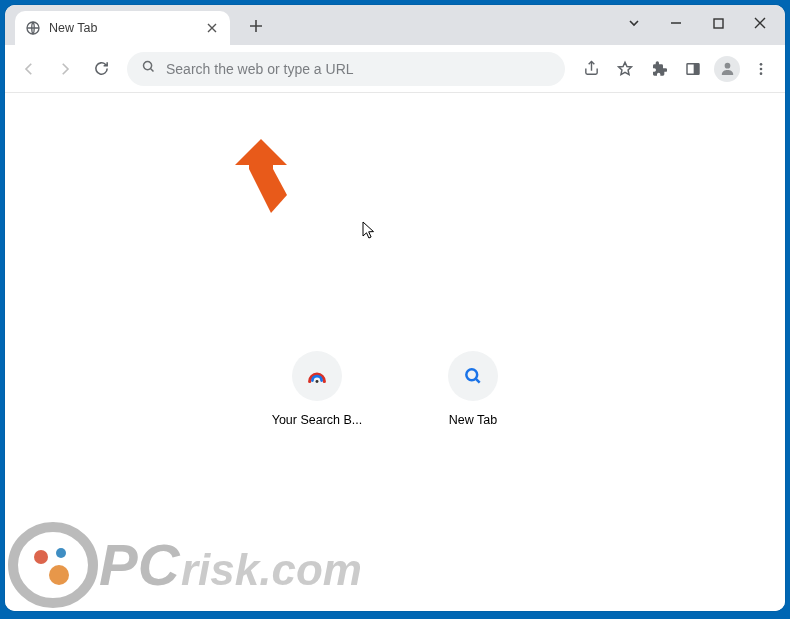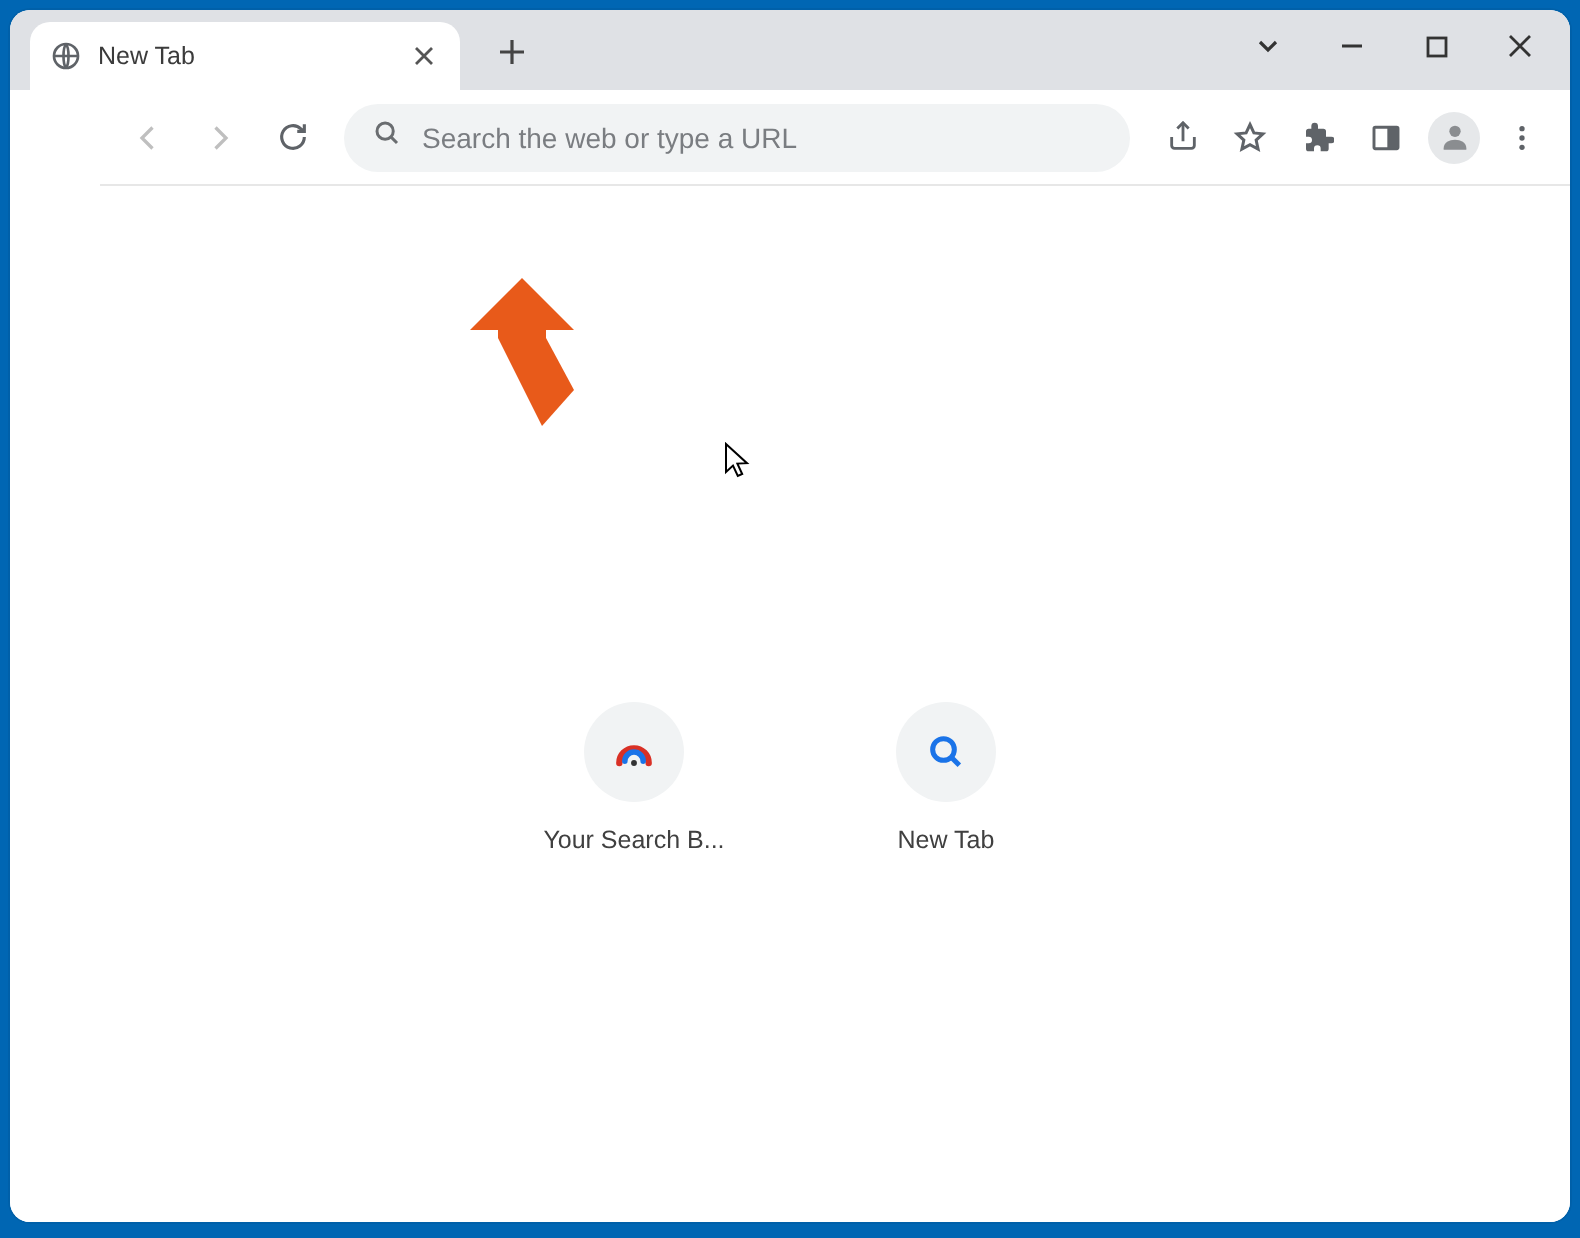--- a/index.html
+++ b/index.html
@@ -65,21 +65,20 @@
     color:#333; cursor:pointer; font-size:13px;
   }
   .wc-chevron svg, .win-btn svg { display:block; }
   .toolbar {
     height: 48px;
     background: #fff;
     border-bottom: 1px solid #e7e7e7;
     display:flex; align-items:center;
     padding: 0 8px;
     gap: 4px;
-    margin-left: 45px;
   }
   .nav-btn {
     width: 32px; height: 32px;
     display:flex; align-items:center; justify-content:center;
     border-radius:50%;
     color:#5f6368; cursor:pointer;
   }
   .nav-btn.disabled { color:#bfbfbf; cursor:default; }
   .omnibox {
     flex: 1;
@@ -124,21 +123,21 @@
     width: 96px;
     display:flex; flex-direction:column; align-items:center; gap:12px;
     cursor:pointer;
   }
   .shortcut .circle {
     width: 50px; height:50px; border-radius:50%;
     background:#f1f3f4;
     display:flex; align-items:center; justify-content:center;
   }
   .shortcut .slabel {
-    font-size: 12.5px; color:#404040; text-align:center;
+    font-size: 12.5px; color:#000000; text-align:center;
     white-space:nowrap; max-width: 96px; overflow:hidden; text-overflow:ellipsis;
   }
   .watermark {
     position:absolute; left: 2px; bottom: -2px;
     pointer-events:none;
   }
 </style>
 </head>
 <body>
 
@@ -288,16 +287,28 @@
         <div class="circle">
           <svg width="20" height="20" viewBox="0 0 24 24" fill="none" stroke="#1a73e8" stroke-width="3">
               <circle cx="10.5" cy="10.5" r="6.5"></circle>
               <path d="M20 20l-4.5-4.5"></path>
             </svg>
         </div>
         <div class="slabel">New Tab</div>
       </div>
     </div>
 
+    <div class="watermark">
+      <svg width="360" height="104" viewBox="0 0 360 104">
+        <g opacity="0.78">
+          <ellipse cx="46" cy="60" rx="40" ry="38" fill="none" stroke="#a8a8a8" stroke-width="10"></ellipse>
+          <circle cx="34" cy="52" r="7" fill="#d23a1a"></circle>
+          <circle cx="54" cy="48" r="5" fill="#0a6fb3"></circle>
+          <circle cx="52" cy="70" r="10" fill="#e07a18"></circle>
+          <text x="92" y="80" font-family="Arial Black, Arial, sans-serif" font-size="58" font-style="italic" font-weight="900" fill="#a8a8a8"><tspan>PC</tspan></text>
+          <text x="174" y="80" font-family="Arial, sans-serif" font-size="44" font-style="italic" font-weight="700" fill="#bdbdbd"><tspan>risk.com</tspan></text>
+        </g>
+      </svg>
+    </div>
 
   </div>
 
 </div>
 
 </body></html>

